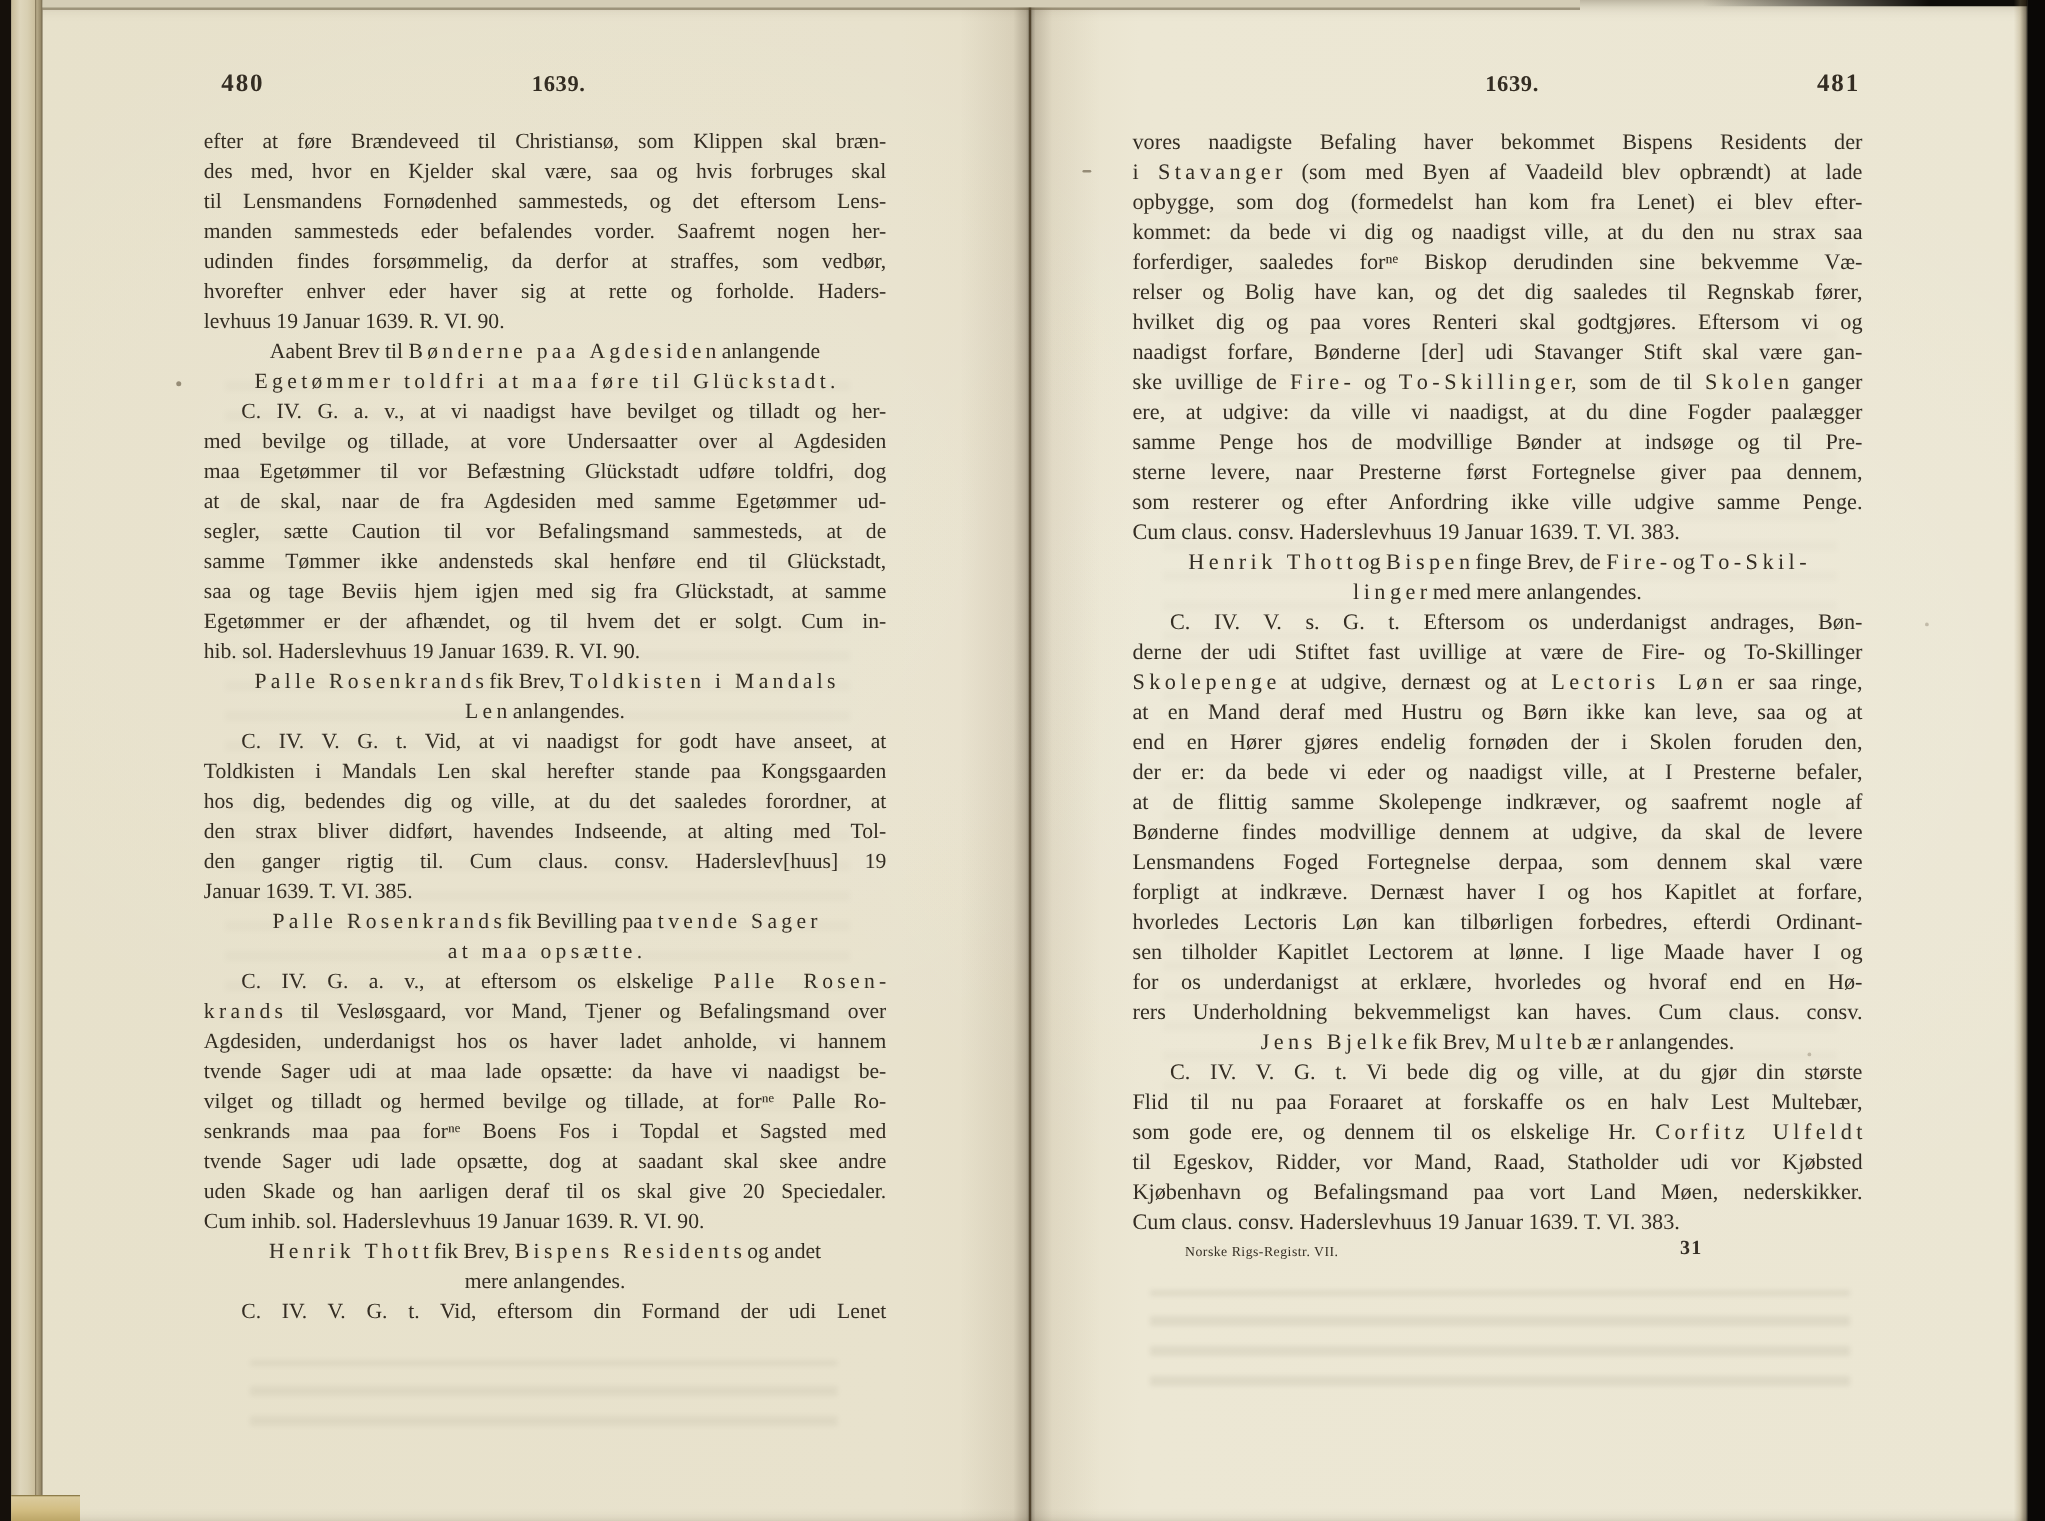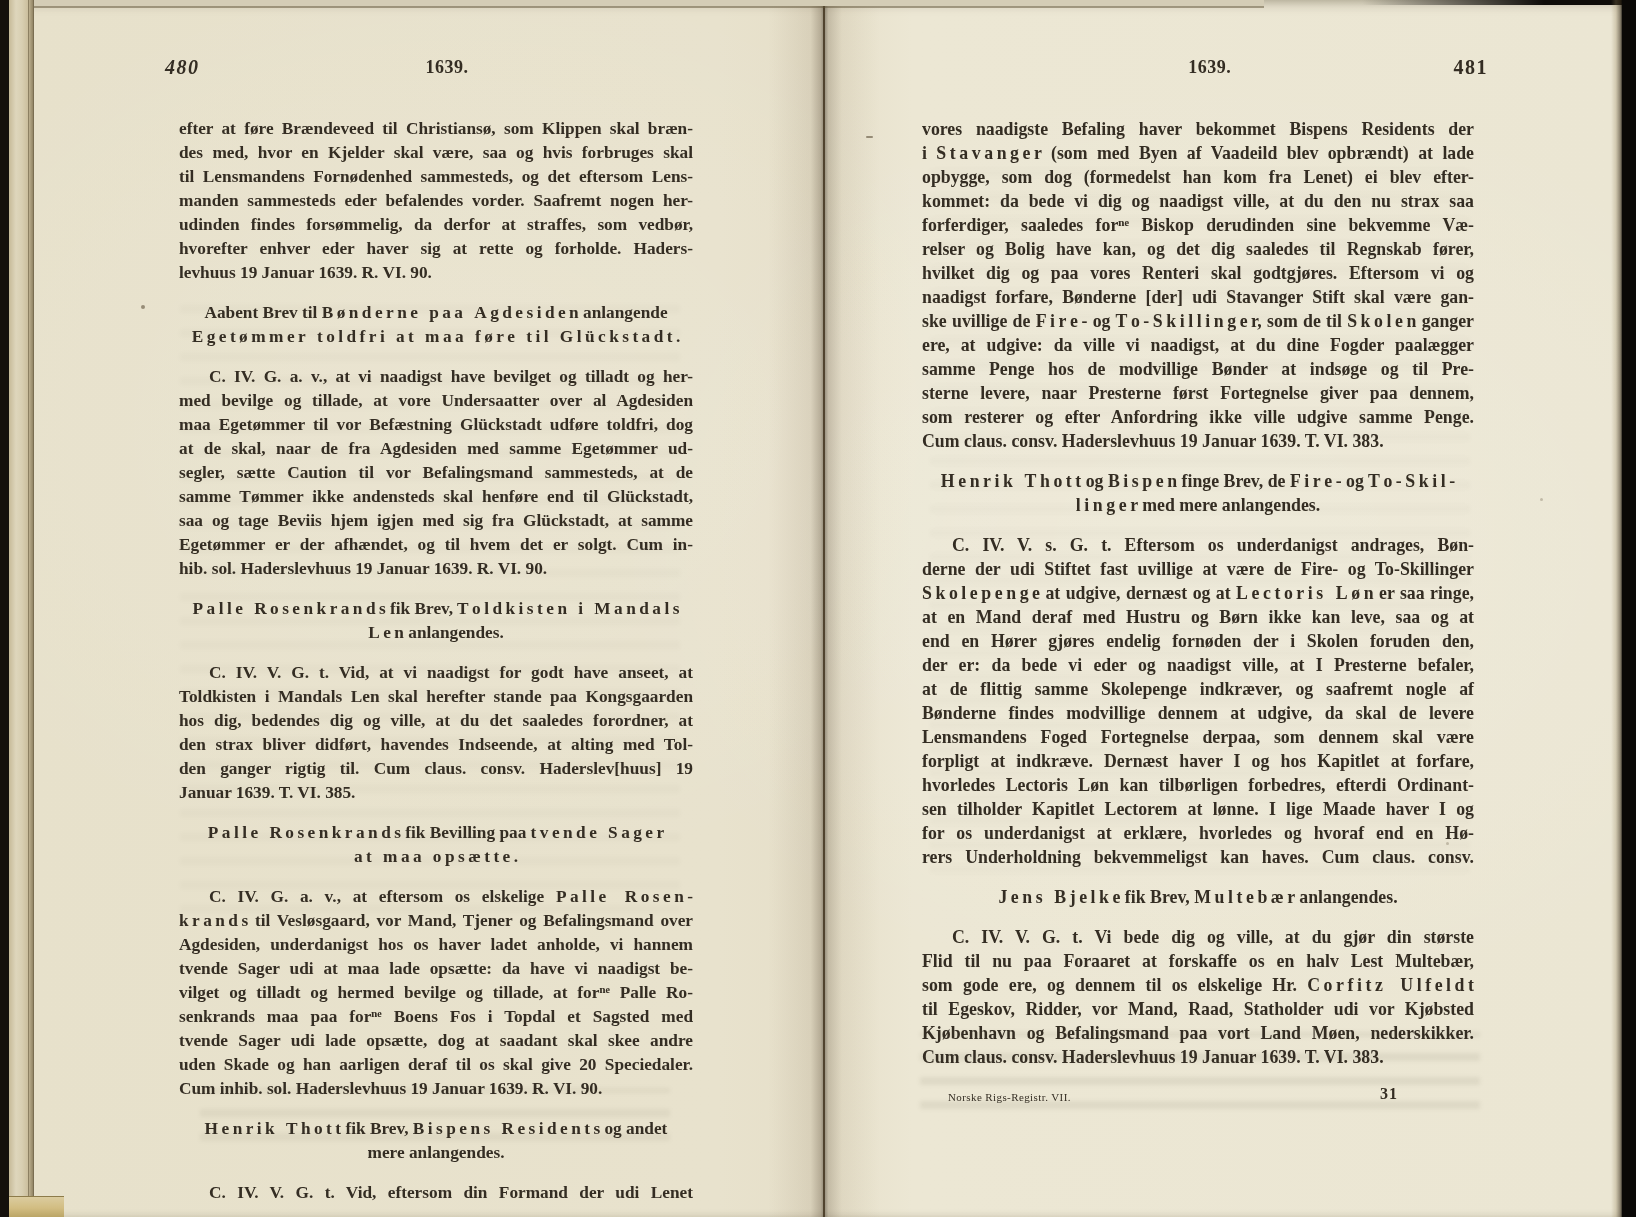--- a/index.html
+++ b/index.html
@@ -57,39 +57,39 @@
   }
   .gutter-line{position:absolute;left:823px;top:0;width:2px;height:100%;background:rgba(58,43,22,.75);}
 
   
   .page{position:absolute;top:56px;color:#342d23;}
   .page-left{left:163px;width:546px;font-size:17.3px;}
   .page-right{left:906px;width:584px;font-size:17.8px;}
 
   .pagehead{position:relative;height:45px;}
   .pnum{position:absolute;top:0;font-size:20px;font-weight:bold;letter-spacing:1.5px;}
-  .page-left .pnum{left:2px;font-style:italic;}
+  .page-left .pnum{left:14px;}
   .page-right .pnum{right:2px;}
   .rhead{position:absolute;left:52%;transform:translateX(-50%);top:1px;font-size:18px;font-weight:bold;letter-spacing:.5px;}
 
-  .block{margin:16px;font-weight:bold;}
+  .block{margin:0;}
   .line{
     height:24px;line-height:24px;
     text-align:justify;text-align-last:justify;
     white-space:nowrap;  
   }
   .line{white-space:normal;}
   .line.end{text-align-last:left;}
   .heading .line{text-align:left;text-align-last:center;}
   .indent{text-indent:30px;}
 
   
   .footline{position:relative;height:26px;margin-top:1px;}
   .sig{position:absolute;left:42px;top:6px;font-size:11px;font-weight:normal;letter-spacing:.4px;}
-  .sheetno{position:absolute;left:438px;top:0;font-size:16px;font-weight:bold;letter-spacing:1px;margin-left:36px;}
+  .sheetno{position:absolute;left:438px;top:0;font-size:16px;font-weight:bold;letter-spacing:1px;}
 
   
   .ghost{
     position:absolute;pointer-events:none;
     background:repeating-linear-gradient(0deg,transparent 0 7px,#6a6550 7px 15px,transparent 15px 24px);
     filter:blur(2px);
   }
   .g1{left:180px;top:300px;width:500px;height:620px;opacity:.030;}
   .g2{left:200px;top:1088px;width:470px;height:60px;opacity:.075;}
   .g3{left:930px;top:160px;width:540px;height:720px;opacity:.028;}

